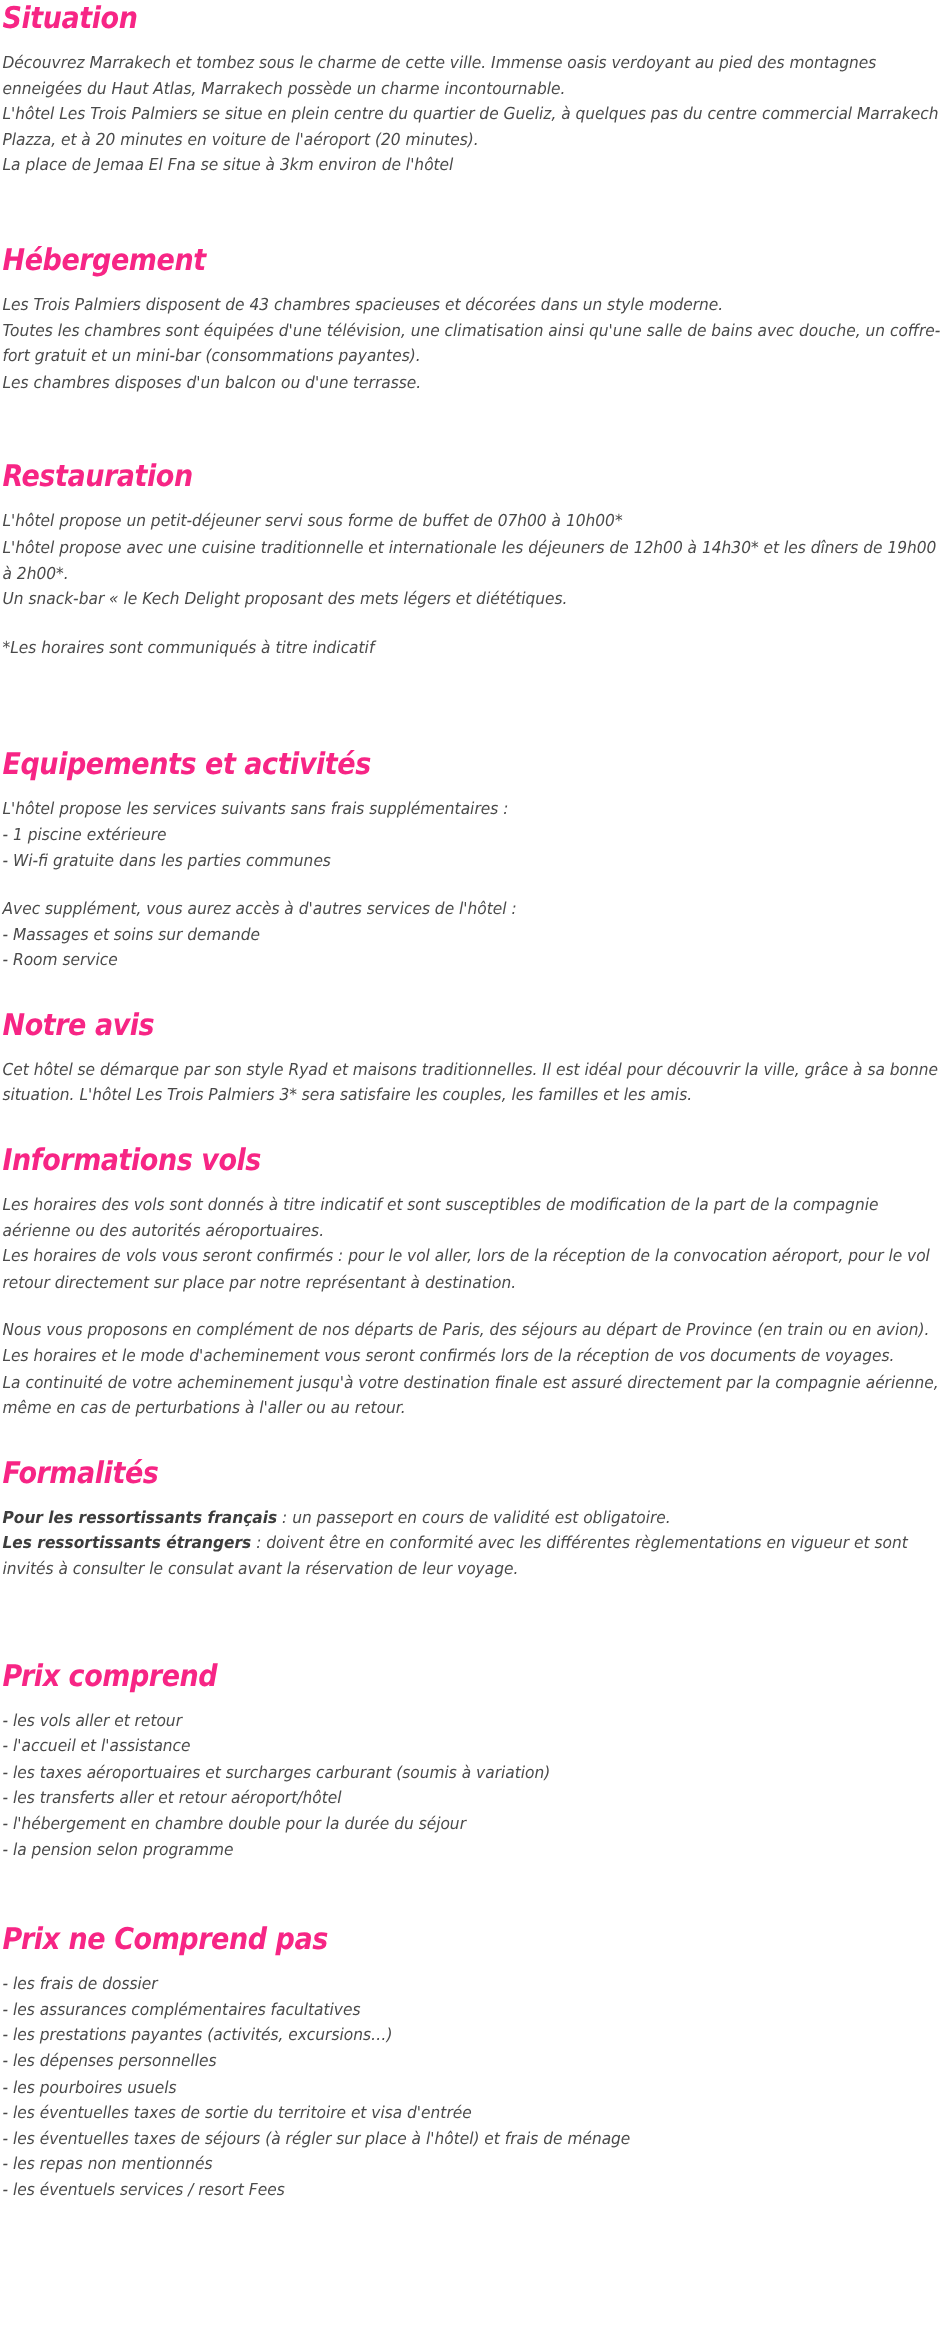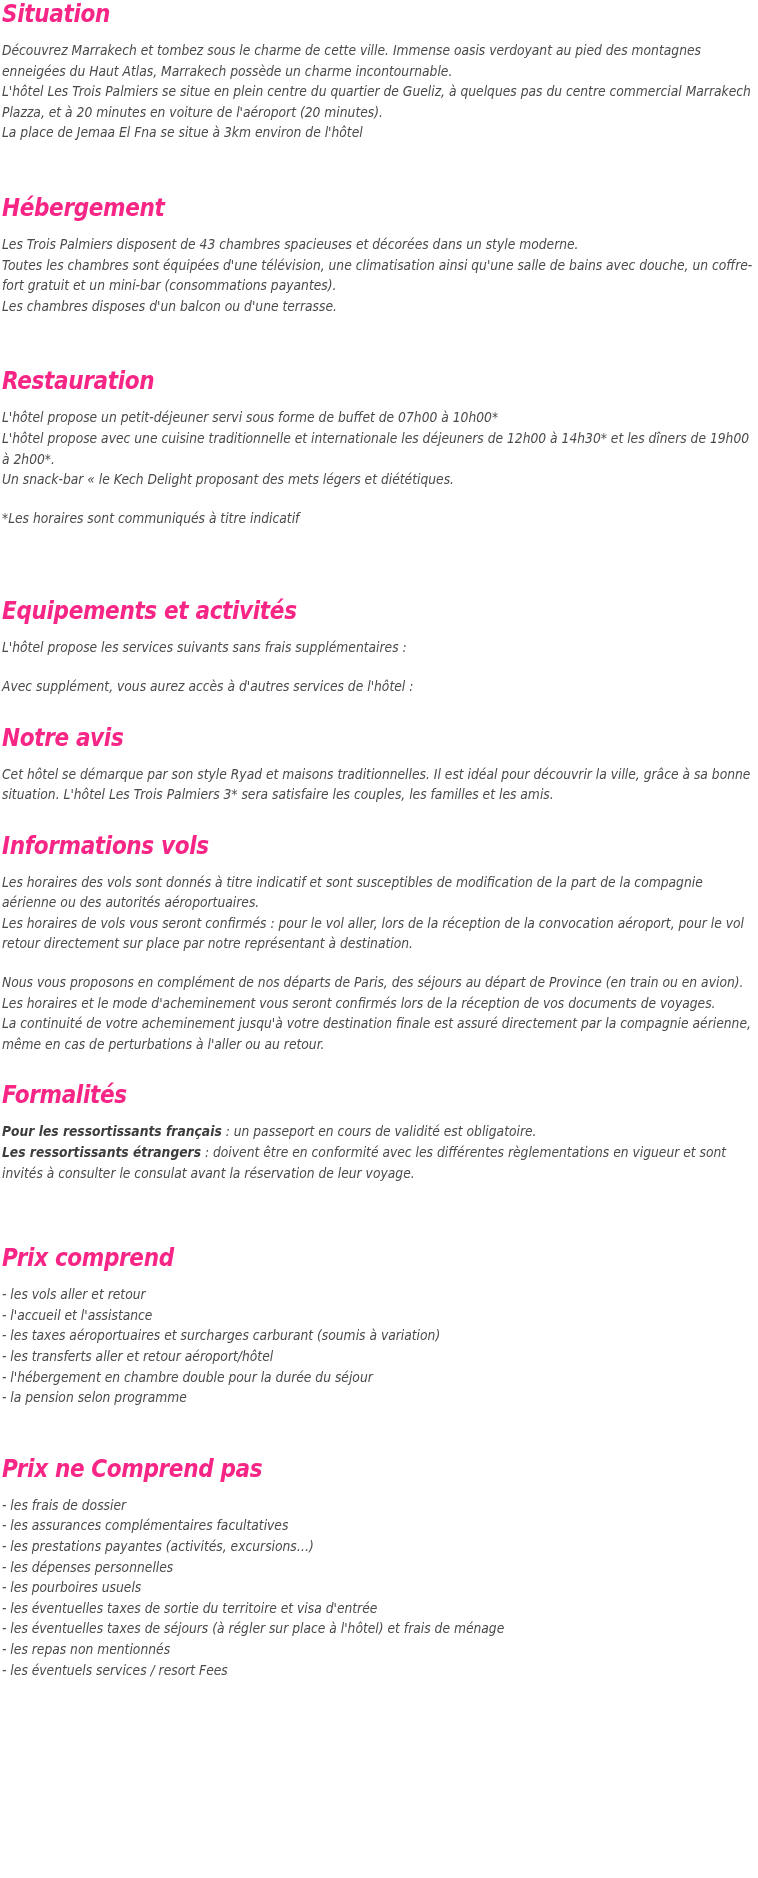--- a/index.html
+++ b/index.html
@@ -122,22 +122,30 @@
     <p class="line" style="color: rgb(74, 74, 74);">*Les horaires sont communiqués à titre indicatif</p>
   </section>
 
   <div class="gap-xxl"></div>
   <div class="gap-m"></div>
 
   <section class="sec">
     <h2 class="section-title" style="color: rgb(247, 37, 133);">Equipements et activités</h2>
     <div class="title-gap"></div>
     <p class="line" style="color: rgb(74, 74, 74);">L'hôtel propose les services suivants sans frais supplémentaires :</p>
+    <ul class="plain">
+      <li style="color: rgb(74, 74, 74);">- 1 piscine extérieure</li>
+      <li style="color: rgb(74, 74, 74);">- Wi-fi gratuite dans les parties communes</li>
+    </ul>
     <div class="gap-m"></div>
     <p class="line" style="color: rgb(74, 74, 74);">Avec supplément, vous aurez accès à d'autres services de l'hôtel :</p>
+    <ul class="plain">
+      <li style="color: rgb(74, 74, 74);">- Massages et soins sur demande</li>
+      <li style="color: rgb(74, 74, 74);">- Room service</li>
+    </ul>
   </section>
 
   <div class="gap-l"></div>
 
   <section class="sec">
     <h2 class="section-title" style="color: rgb(247, 37, 133);">Notre avis</h2>
     <div class="title-gap"></div>
     <p class="para" style="color: rgb(74, 74, 74);">Cet hôtel se démarque par son style Ryad et maisons traditionnelles. Il est idéal pour découvrir la ville, grâce à sa bonne situation. L'hôtel Les Trois Palmiers 3* sera satisfaire les couples, les familles et les amis.</p>
   </section>
 

